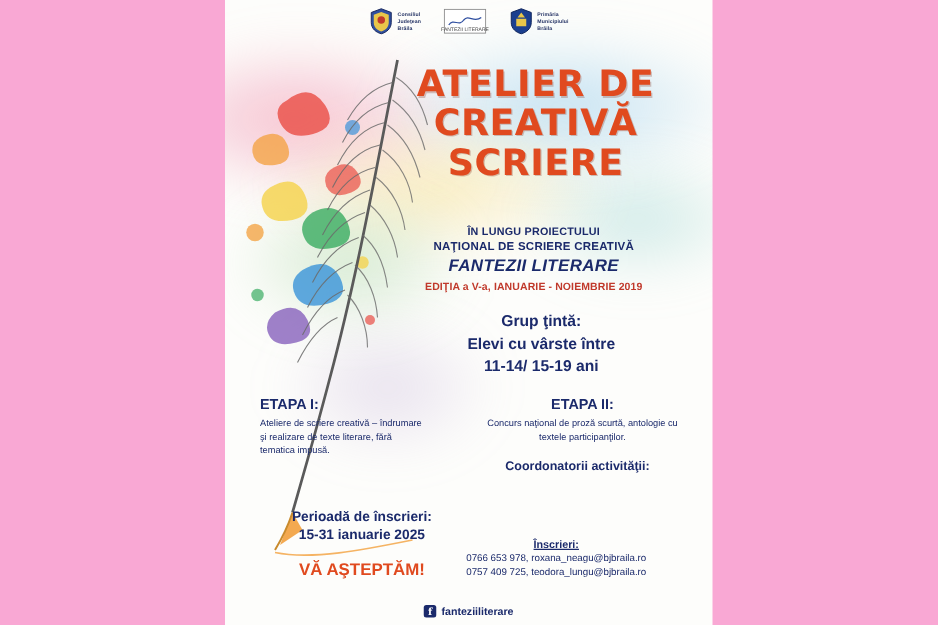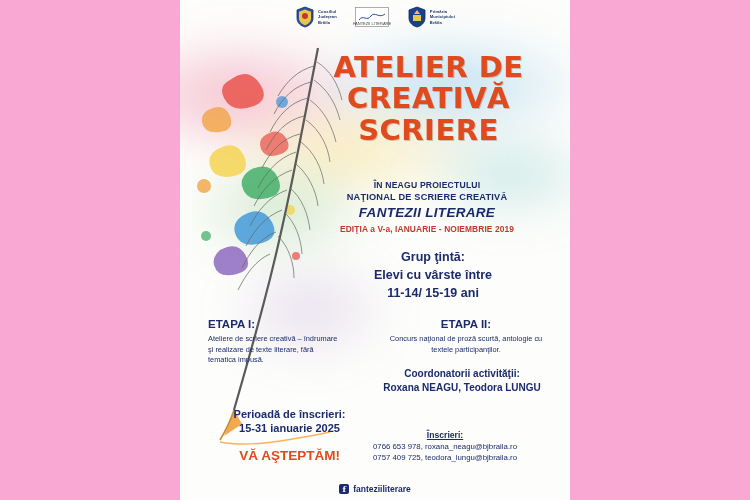--- a/index.html
+++ b/index.html
@@ -396,21 +396,21 @@
       <path d="M30 402 C60 408 100 400 140 392" stroke="#f2a03d" stroke-width="1.4" fill="none" opacity="0.8"></path>
     </svg>
 
     <div class="title-block">
       <div class="title-line">ATELIER DE</div>
       <div class="title-line">CREATIVĂ</div>
       <div class="title-line">SCRIERE</div>
     </div>
 
     <div class="project">
-      <div class="proj-l1">ÎN NEAGU PROIECTULUI</div>
+      <div class="proj-l1">ÎN LUNGU PROIECTULUI</div>
       <div class="proj-l2">NAŢIONAL DE SCRIERE CREATIVĂ</div>
       <div class="proj-l3">FANTEZII LITERARE</div>
       <div class="proj-l4">EDIŢIA a V-a, IANUARIE - NOIEMBRIE 2019</div>
     </div>
 
     <div class="target">
       <div class="target-h">Grup ţintă:</div>
       <div class="target-l">Elevi cu vârste între</div>
       <div class="target-l">11-14/ 15-19 ani</div>
     </div>
@@ -420,21 +420,20 @@
       <div class="stage-b">Ateliere de scriere creativă – îndrumare şi realizare de texte literare, fără tematica impusă.</div>
     </div>
 
     <div class="stage-right">
       <div class="stage-h">ETAPA II:</div>
       <div class="stage-b">Concurs naţional de proză scurtă, antologie cu textele participanţilor.</div>
     </div>
 
     <div class="coord">
       <div class="coord-h">Coordonatorii activităţii:</div>
-      <div class="coord-n">Roxana NEAGU, Teodora LUNGU</div>
     </div>
 
     <div class="period">
       <div class="period-h">Perioadă de înscrieri:</div>
       <div class="period-d">15-31 ianuarie 2025</div>
     </div>
     <div class="await">VĂ AŞTEPTĂM!</div>
 
     <div class="contacts">
       <div class="contacts-h">Înscrieri:</div>

